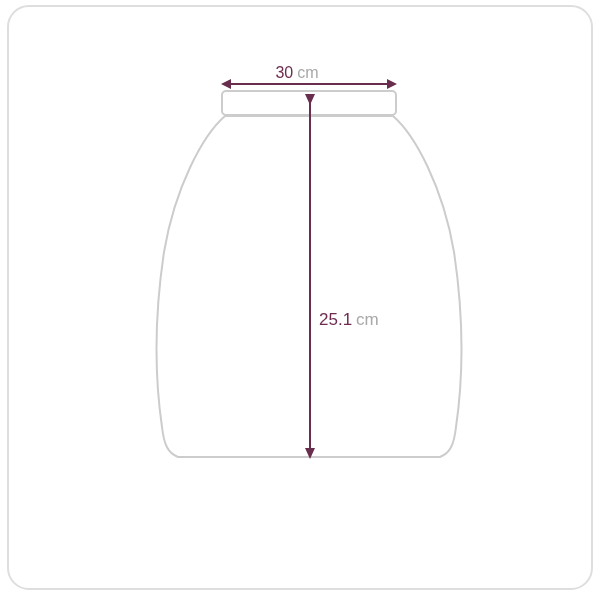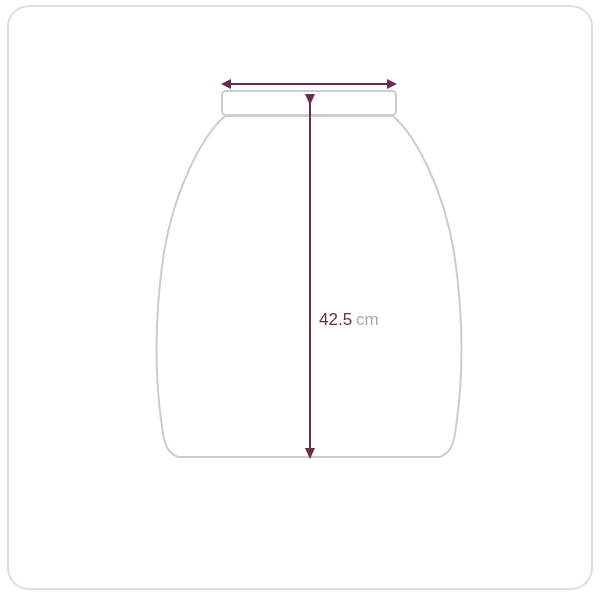--- a/index.html
+++ b/index.html
@@ -71,18 +71,21 @@
 
     <line x1="220" y1="77" x2="380" y2="77" stroke-width="2" stroke="#692d4e"></line>
     <polygon points="212,77 222,72 222,82" fill="#692d4e"></polygon>
     <polygon points="388,77 378,72 378,82" fill="#692d4e"></polygon>
 
     <line x1="301" y1="92" x2="301" y2="446" stroke-width="2" stroke="#692d4e"></line>
     <polygon points="296,87 306,87 301,98" fill="#692d4e"></polygon>
     <polygon points="296,441 306,441 301,452" fill="#692d4e"></polygon>
   </svg>
 
+  <div class="measure-label width-label">
+    <span class="val" style="color: rgb(109, 44, 79);">30</span><span class="unit" style="color: rgb(168, 168, 168);">cm</span>
+  </div>
 
   <div class="measure-label height-label">
-    <span class="val" style="color: rgb(109, 44, 79);">42.5</span><span class="unit" style="color: rgb(168, 168, 168);">cm</span>
+    <span class="val" style="color: rgb(109, 44, 79);">25.1</span><span class="unit" style="color: rgb(168, 168, 168);">cm</span>
   </div>
 
 </div>
 
 </body></html>

